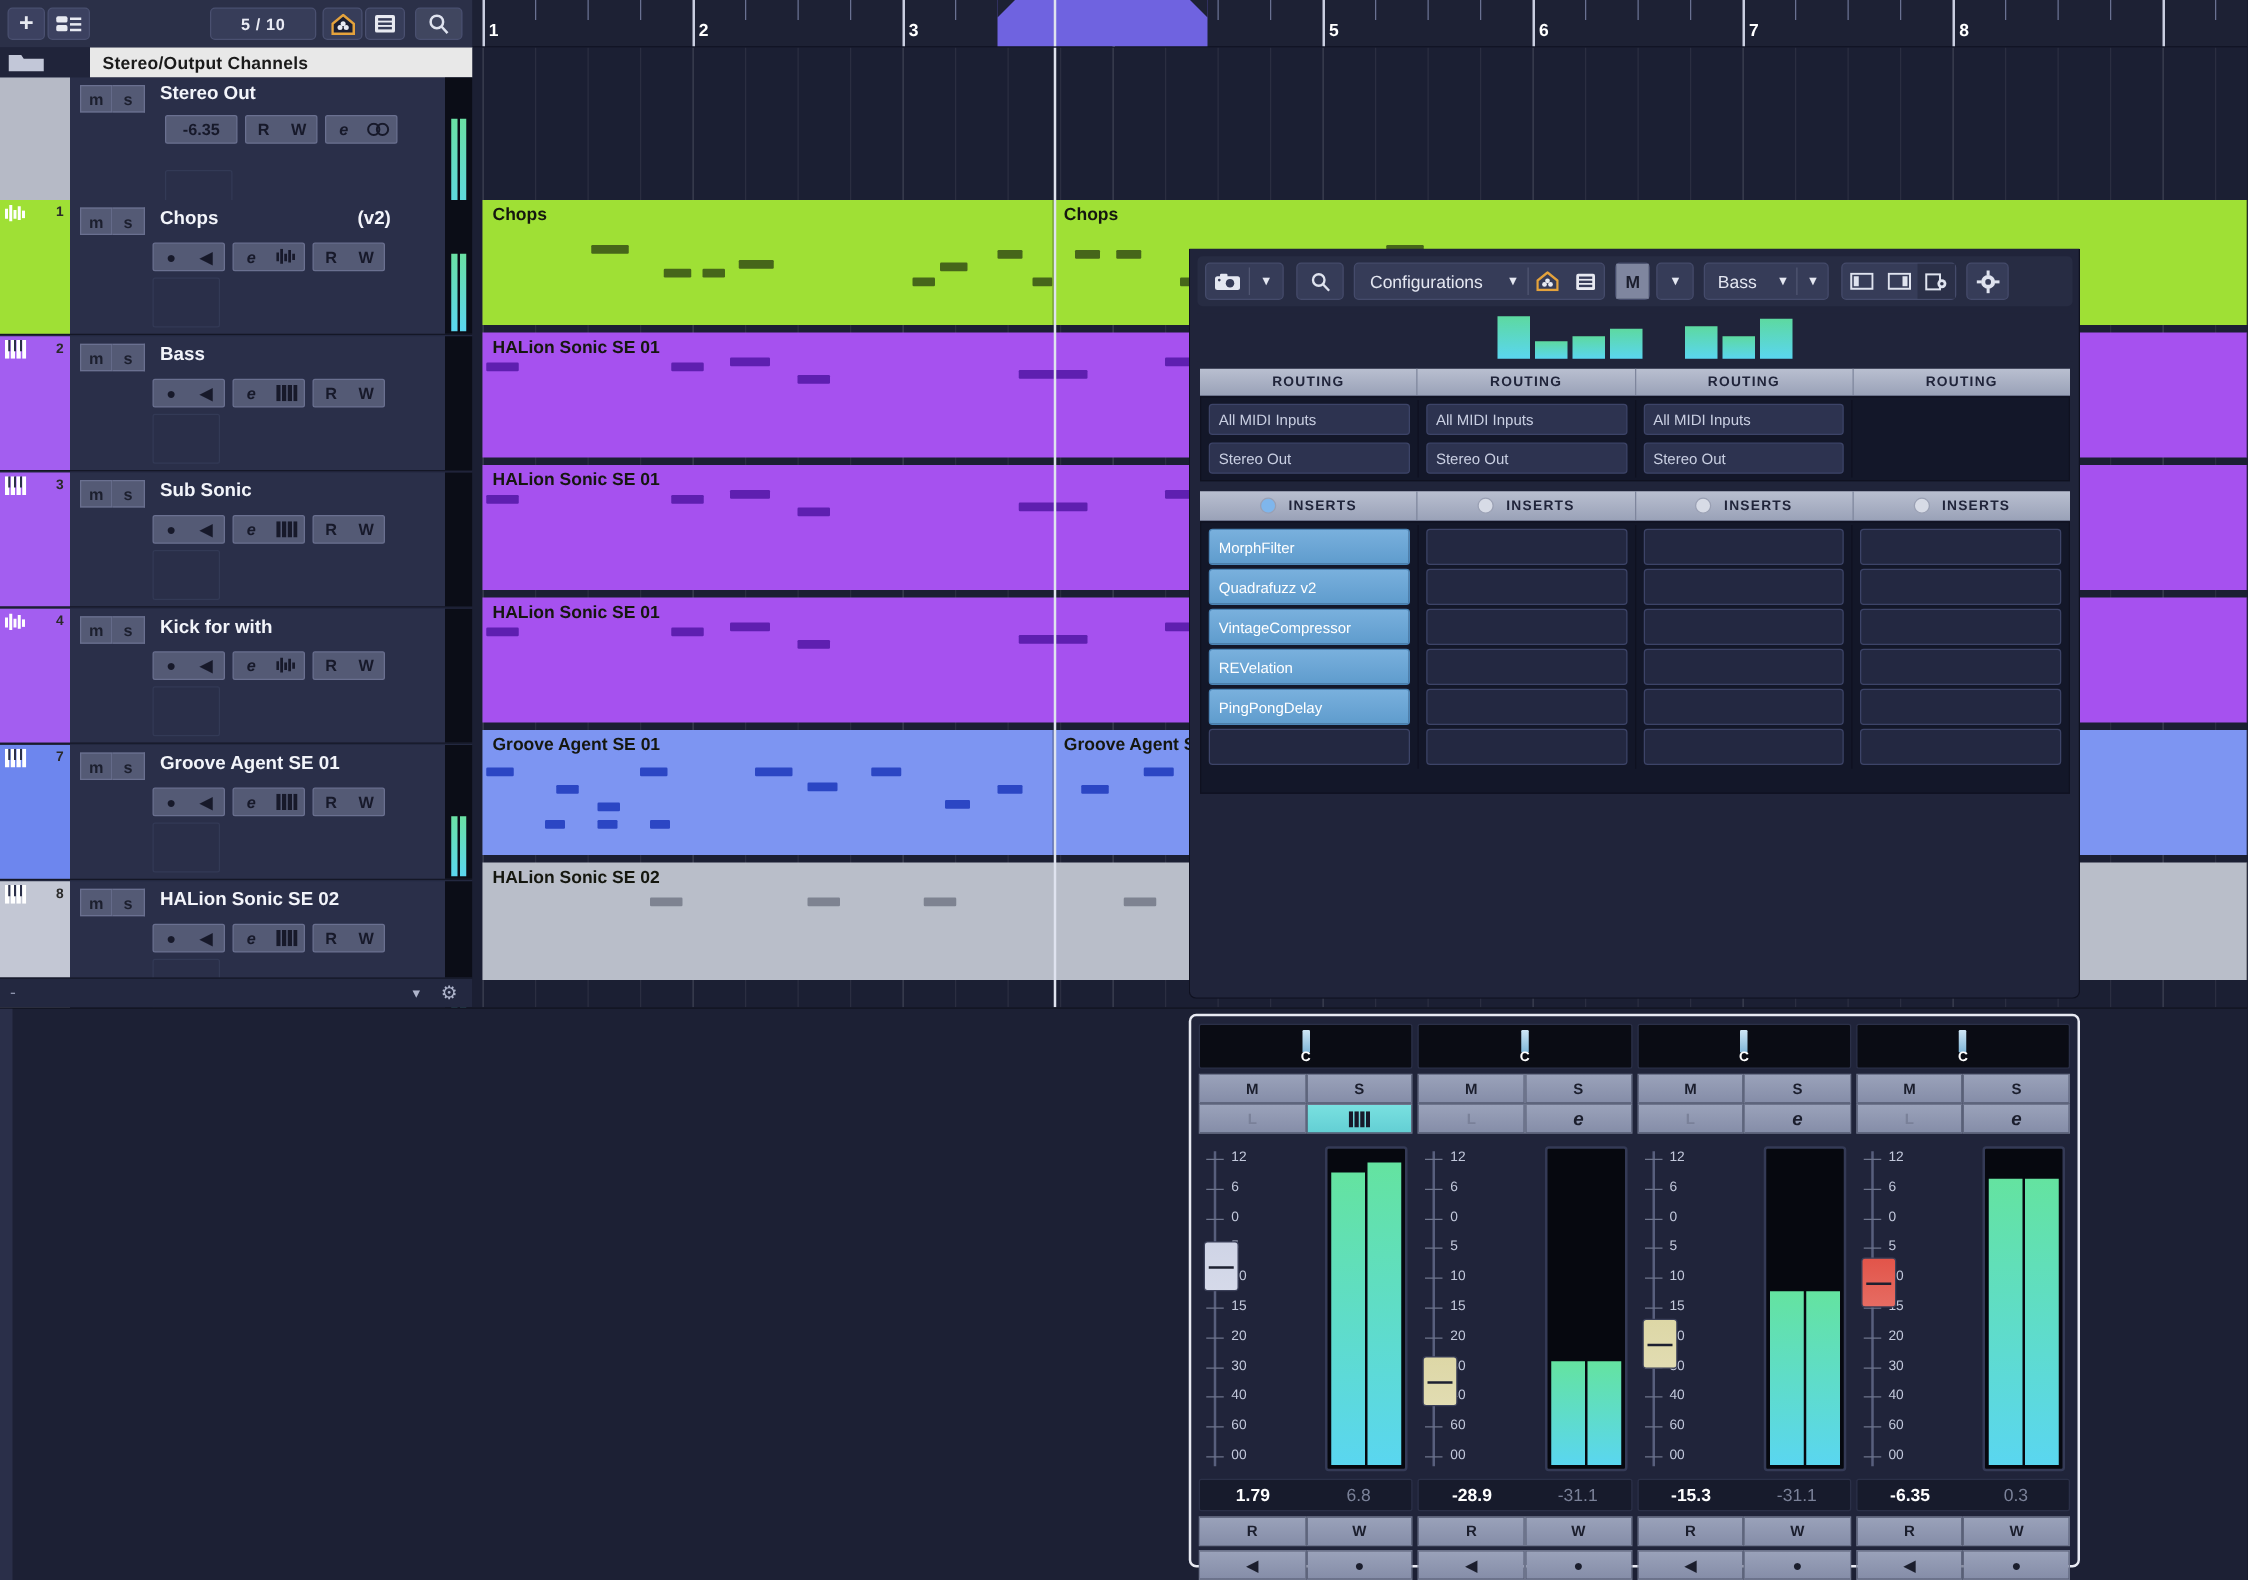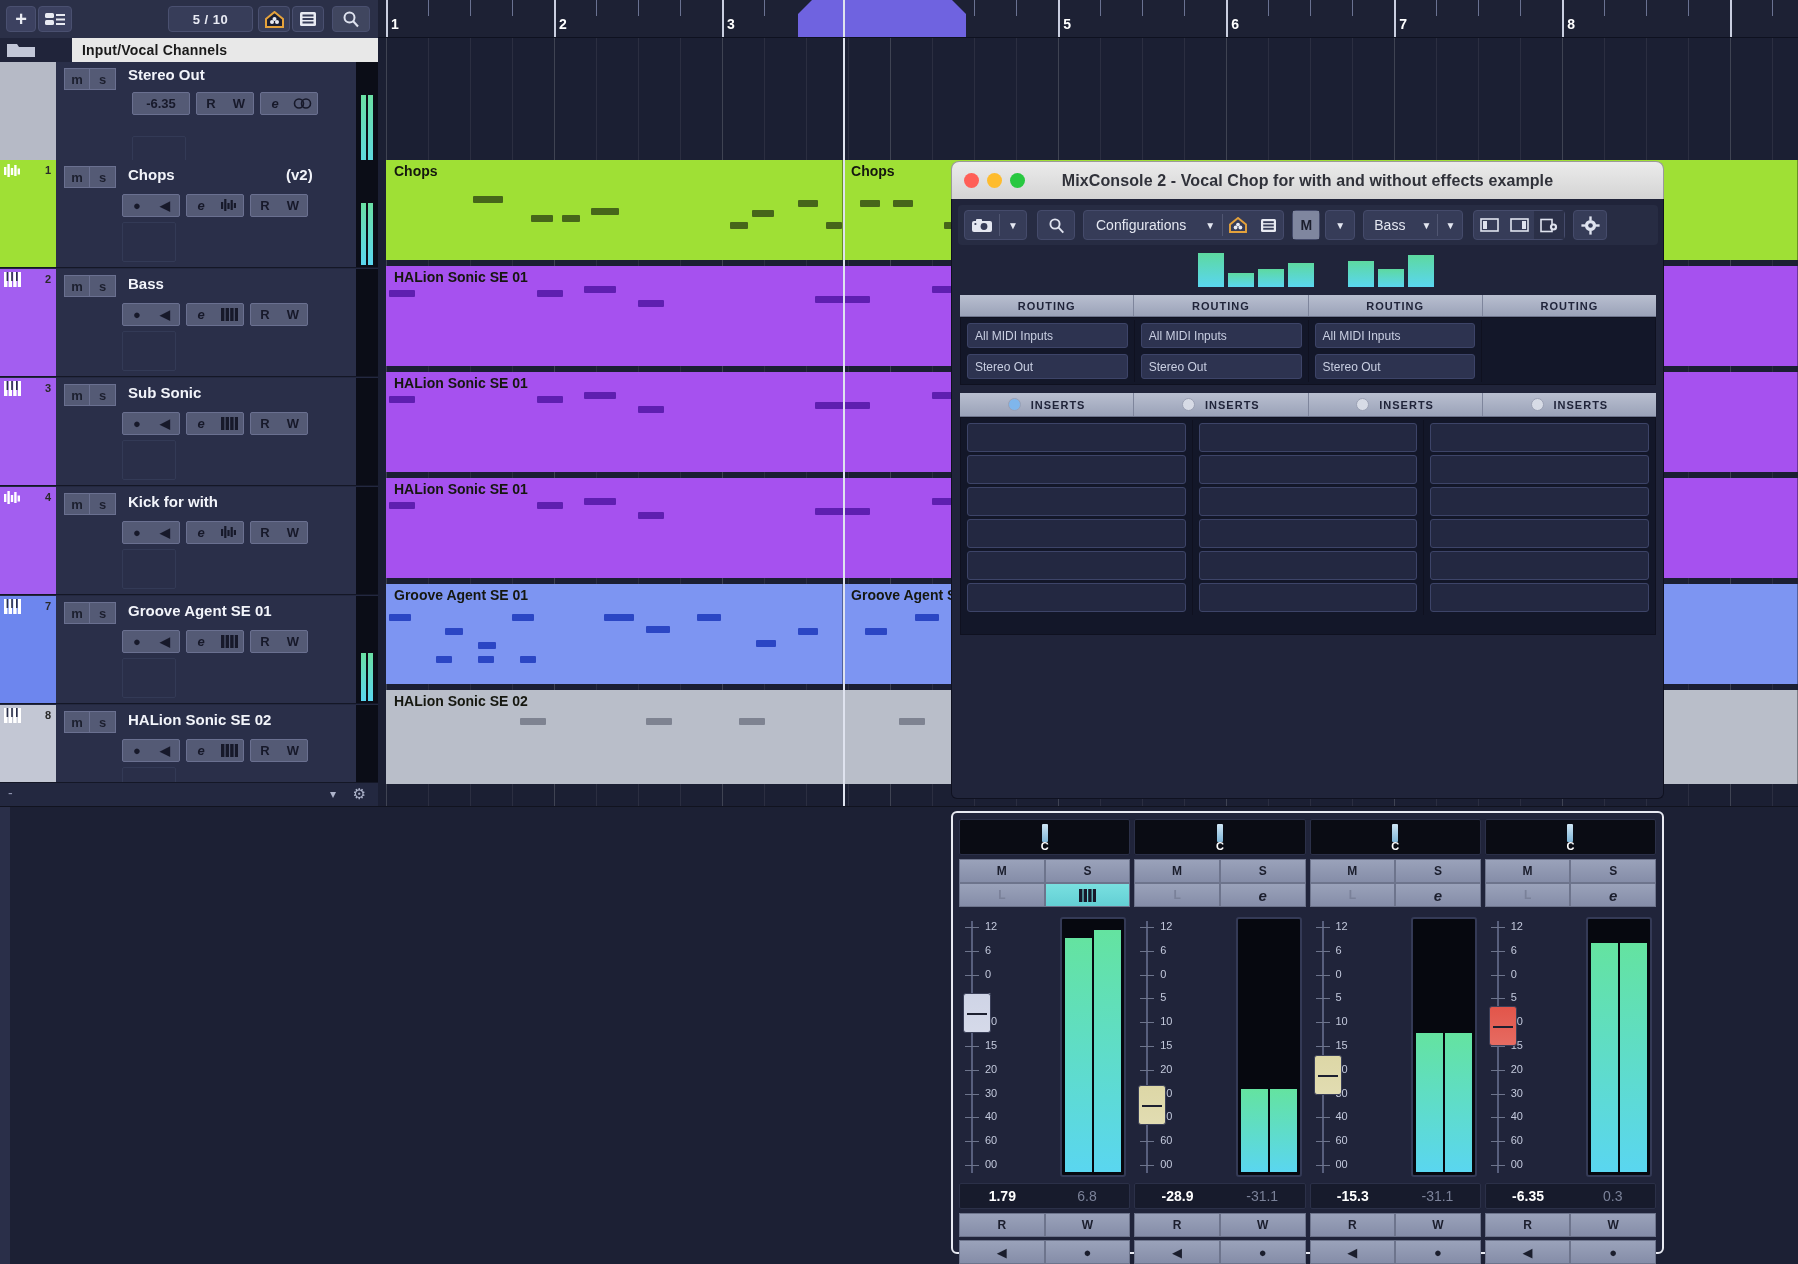--- a/index.html
+++ b/index.html
@@ -283,21 +283,21 @@
         <div style="position: absolute; left: 465.089px; top: 0px; width: 2px; height: 38px; background: rgb(223, 227, 239);"></div>
       </div>
 
     <div class="tracklist">
       <div class="folderhdr">
         <div class="fico">
           <svg width="30" height="18" viewBox="0 0 30 18">
               <path d="M1 4 L11 4 L13 7 L29 7 L29 17 L1 17 Z" fill="#c2c7d8"></path>
             </svg>
         </div>
-        <div class="ftitle">Input/Vocal Channels</div>
+        <div class="ftitle">Stereo/Output Channels</div>
       </div>
 
       <div class="trow" style="top:24px;height:122px;background:#2a2f49;">
         <div class="numcol" style="background:#b6bac6;"></div>
         <div class="body">
           <div class="msbox">
             <div class="msbtn">m</div>
             <div class="msbtn">s</div>
           </div>
           <div class="tname" style="top:4px;">Stereo Out</div>
@@ -747,28 +747,20 @@
         <div class="playhead" style="left: 465.089px;"></div>
       </div>
   </div>
 
   <div class="lowerpane">
     <div class="leftcap"></div>
   </div>
 
   <div class="mix">
 
-    <div class="mix-title">
-      <div class="tlights">
-        <div class="tl-dot" style="background:#ff5f57;"></div>
-        <div class="tl-dot" style="background:#febc2e;"></div>
-        <div class="tl-dot" style="background:#28c840;"></div>
-      </div>
-      <div class="ttxt">MixConsole 2 - Vocal Chop for with and without effects example</div>
-    </div>
 
     <div class="mix-upper">
 
       <div class="mtoolbar">
         <div class="mgrp" style="margin-left:6px;">
           <div class="mb-i" style="width:34px;">
             <svg width="22" height="15" viewBox="0 0 22 15">
                 <rect x="1" y="3" width="20" height="11" rx="2" fill="#e4e7f1"></rect>
                 <rect x="5" y="1" width="6" height="3" rx="1" fill="#e4e7f1"></rect>
                 <circle cx="13" cy="8.5" r="3.4" fill="#363c58"></circle>
@@ -933,20 +925,28 @@
               <span class="led" style="margin-right: 10px;"></span>
               <span>INSERTS</span>
             </div>
             <div class="cell">
               <span class="led" style="margin-right: 10px;"></span>
               <span>INSERTS</span>
             </div>
           </div>
         <div style="background:#131729;border:1px solid #0f1120;padding:2px 0;height:218px;overflow:hidden;">
           <div class="strip-cols" id="inserts-cols">
+              <div class="scol">
+                <div class="slot filled" style="height: 29px;">MorphFilter</div>
+                <div class="slot filled" style="height: 29px;">Quadrafuzz v2</div>
+                <div class="slot filled" style="height: 29px;">VintageCompressor</div>
+                <div class="slot filled" style="height: 29px;">REVelation</div>
+                <div class="slot filled" style="height: 29px;">PingPongDelay</div>
+                <div class="slot empty" style="height: 29px;"></div>
+              </div>
               <div class="scol">
                 <div class="slot empty" style="height: 29px;"></div>
                 <div class="slot empty" style="height: 29px;"></div>
                 <div class="slot empty" style="height: 29px;"></div>
                 <div class="slot empty" style="height: 29px;"></div>
                 <div class="slot empty" style="height: 29px;"></div>
                 <div class="slot empty" style="height: 29px;"></div>
               </div>
               <div class="scol">
                 <div class="slot empty" style="height: 29px;"></div>

